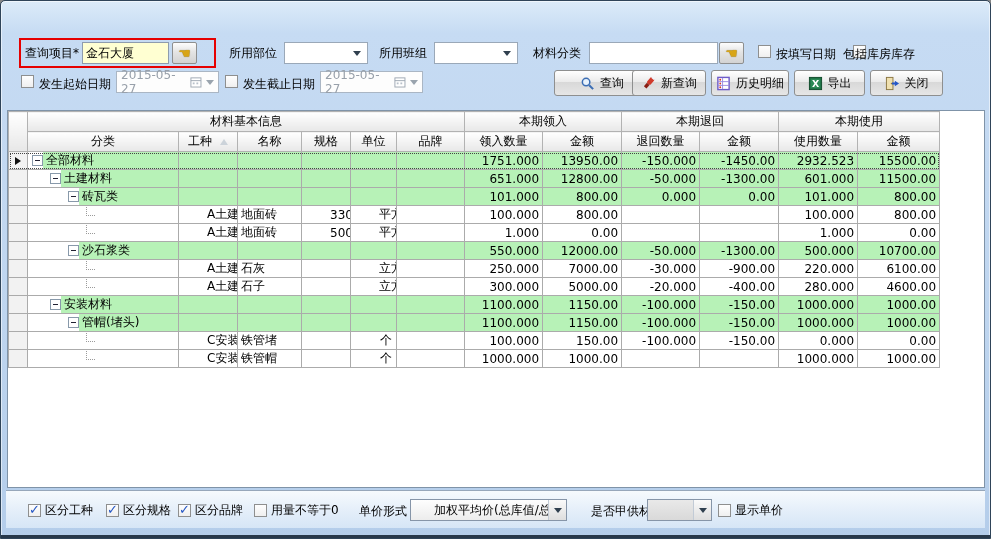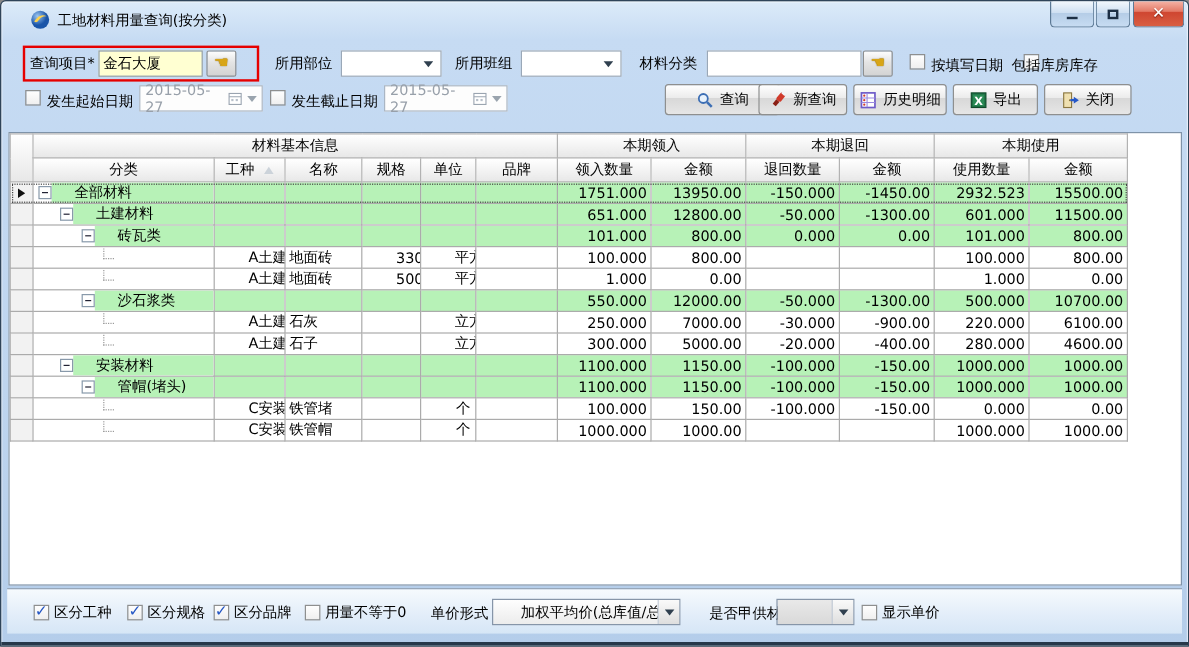--- a/index.html
+++ b/index.html
@@ -61,21 +61,21 @@
   .tg td { height:17px; border:1px solid #ababab; padding:0 3px; overflow:hidden;
            white-space:nowrap; }
   .tg td.ind { background:#f2f2f2; padding:0; text-align:center; }
   .tg tr.grp td { background:#b7f2b7; }
   .tg tr.grp td.ind { background:#f2f2f2; }
   .tg tr.grp td.catcell { background:#fff; }
   .tg tr.sel { outline:1px dotted #444; outline-offset:-2px; }
   .tg td.r { text-align:right; } .tg td.c { text-align:center;padding-left:28px; } .tg td.l { text-align:left; }
   .tg td.catcell { padding:0; }
   .catflex { display:flex; align-items:center; height:17px; }
-  .greenfill { background:#b7f2b7; flex:1; height:100%; display:flex; align-items:center; padding-left:19px; }
+  .greenfill { background:#b7f2b7; flex:1; height:100%; display:flex; align-items:center; padding-left:3px; }
   .plainfill { flex:1; padding-left:3px; }
   .expand-box { width:11px; height:11px; border:1px solid #8899aa; background:#fff; position:relative;
                 flex:none; cursor:pointer; }
   .expand-box::after { content:""; position:absolute; left:2px; top:4px; width:5px; height:1px; background:#223; }
   .lconn { width:9px; height:9px; border-left:1px dotted #9a9a9a; border-bottom:1px dotted #9a9a9a;
            margin-top:-7px; flex:none; }
   .row-arrow { width:0; height:0; border-top:4px solid transparent; border-bottom:4px solid transparent;
                border-left:6px solid #111; display:inline-block; }
   .sortup { width:0; height:0; border-left:4px solid transparent; border-right:4px solid transparent;
             border-bottom:6px solid #ccd3da; display:inline-block; margin-left:8px; }
@@ -92,42 +92,20 @@
   .ddl .txt { flex:1; display:flex; align-items:center; padding:0 4px; overflow:hidden; white-space:nowrap; }
   .ddl .btn { width:18px; display:flex; align-items:center; justify-content:center;
               border-left:1px solid #c2cbd6; background:linear-gradient(#fafafa,#dedede); }
   .ddl.disabled { background:linear-gradient(#e9e9e9,#d9d9d9); }
 </style>
 </head>
 <body>
 
 <div class="win">
 
-  <div class="titlebar">
-    <svg class="app-icon" viewBox="0 0 17 17">
-      <defs>
-          <radialGradient id="gb" cx="35%" cy="30%">
-            <stop offset="0%" stop-color="#9cc6f2"></stop>
-            <stop offset="100%" stop-color="#1a55a8"></stop>
-          </radialGradient>
-        </defs>
-      <circle cx="8.5" cy="8.5" r="7.5" fill="url(#gb)"></circle>
-      <path d="M3.5 10 Q8 2.5 14 5.5 Q9.5 5 7.5 8.5 Q6 11.5 3.5 10 Z" fill="#ffd24a"></path>
-    </svg>
-    <span class="title-text">工地材料用量查询(按分类)</span>
-    <div class="winbtn btn-min">
-        <span class="glyph-min"></span>
-      </div>
-    <div class="winbtn btn-max">
-        <span class="glyph-max"></span>
-      </div>
-    <div class="winbtn btn-close">
-        <span class="glyph-close">✕</span>
-      </div>
-  </div>
 
   <div class="query-box">
     <span class="lbl" style="position:static">查询项目*</span>
     <input class="query-input" value="金石大厦" style="">
     <span class="handbtn">
         <span class="hand-glyph">☚</span>
       </span>
   </div>
 
   <span class="lbl" style="left:228px; top:44px;">所用部位</span>

